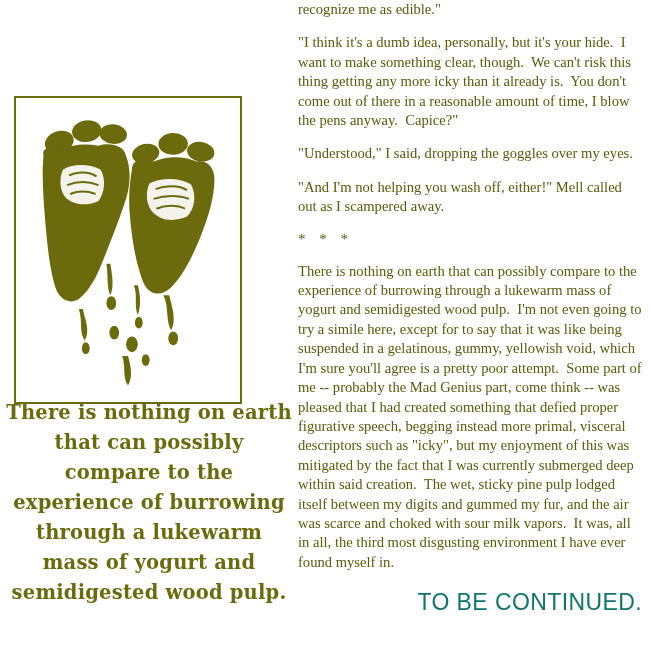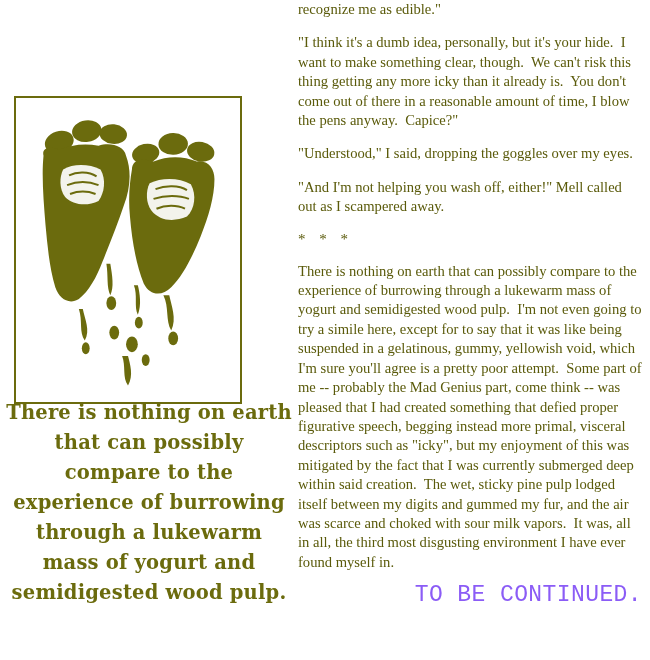--- a/index.html
+++ b/index.html
@@ -84,24 +84,24 @@
   .scene-break {
     font-family: "Liberation Serif", serif;
     font-size: 15px;
     letter-spacing: 5px;
     color: #5a5a0a;
     margin: 2px 0 14px 0;
   }
   .to-be-continued {
     position: absolute;
     right: 8px;
-    bottom: 52px;
-    font-family: Liberation Mono, monospace;
+    bottom: 44px;
+    font-family: Liberation Sans, sans-serif;
     font-size: 23px;
-    color: #8b5cf6;
+    color: #0f766e;
     letter-spacing: 0.4px;
     white-space: nowrap;
   }
 </style>
 </head>
 <body>
 
 <div class="page">
 
   <div class="left-col">

